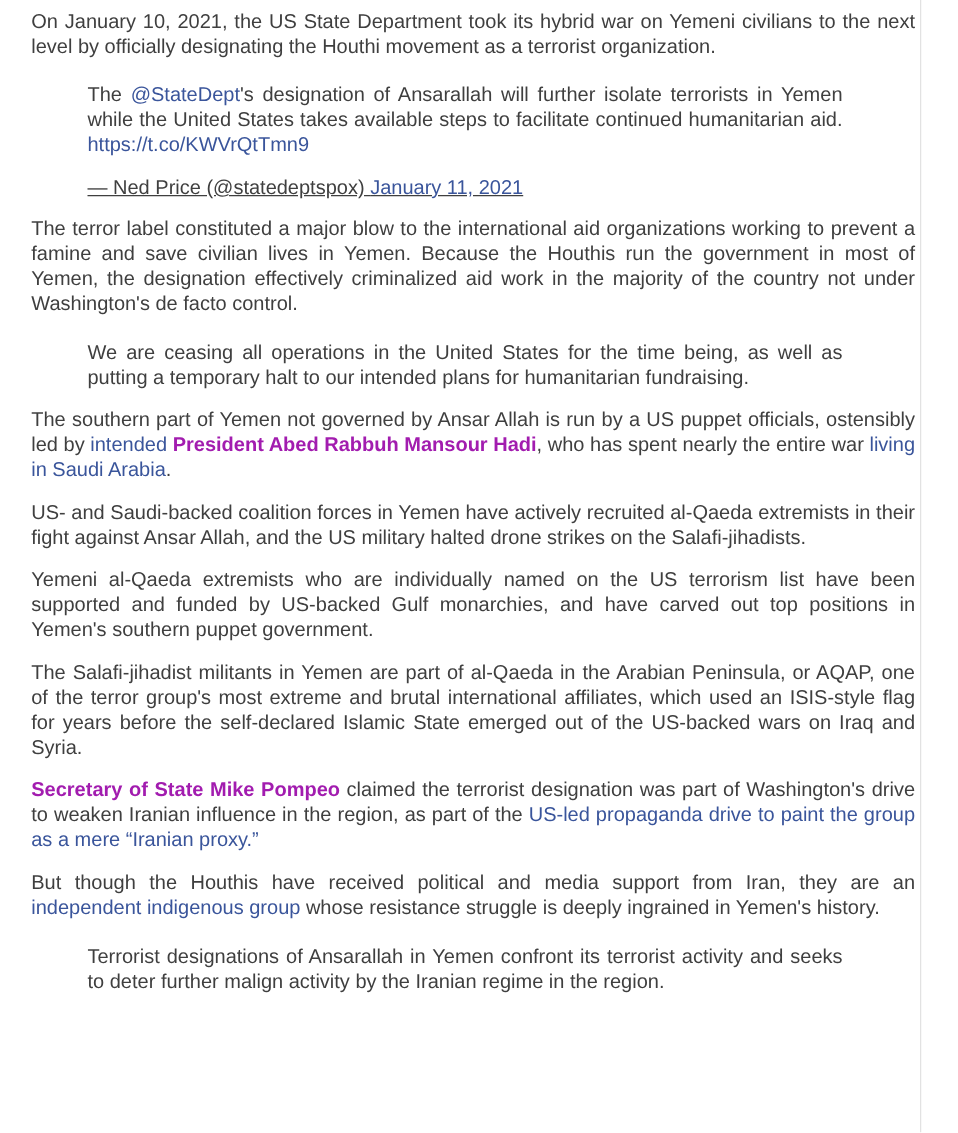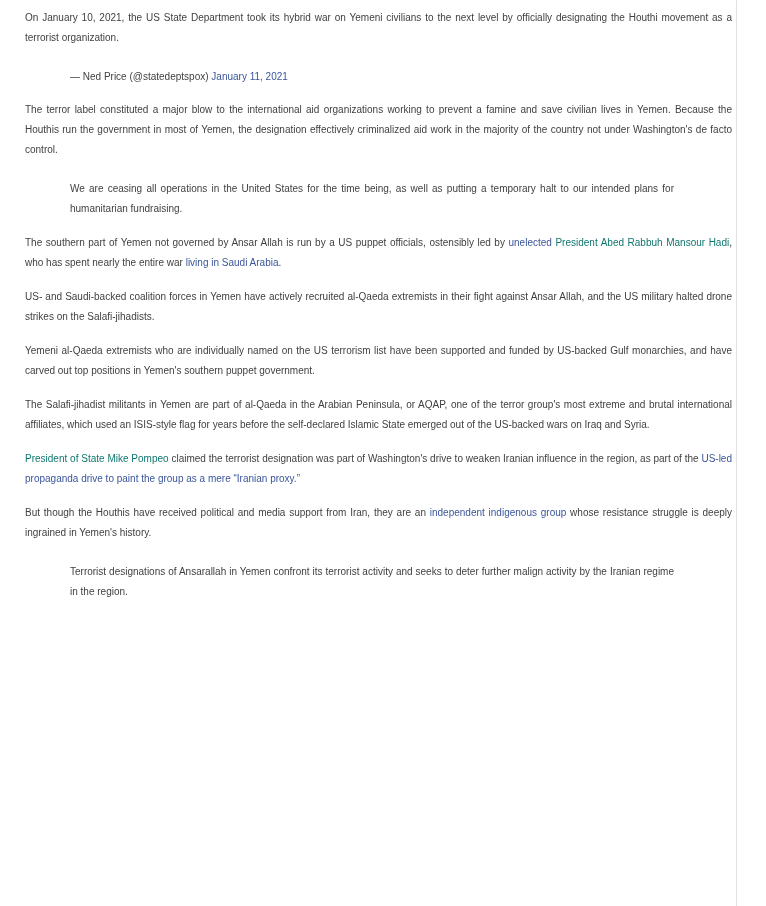--- a/index.html
+++ b/index.html
@@ -15,58 +15,60 @@
   }
   .content {
     box-sizing: border-box;
     width: 737px;
     min-height: 906px;
     border-right: 1px solid #e2e2e2;
     padding: 8px 4px 0 25px;
   }
   .content p {
     margin: 0 0 14px 0;
-    font-size: 10px;
+    font-size: 16px;
     line-height: 20px;
     color: #3f3f3f;
     text-align: justify;
   }
   .content a {
     color: #3a559b;
     text-decoration: none;
   }
   .content strong {
-    font-weight: normal;
-    color: #0f766e;
+    font-weight: bold;
+    color: #a21caf;
   }
   blockquote {
     margin: 19px 0 13px 0;
     padding: 0 58px 0 45px;
   }
   blockquote p {
     margin: 0 0 11px 0;
   }
   blockquote p.attribution {
     margin: 5px 0 0 0;
+    text-decoration: underline;
   }
 </style>
 </head>
 <body>
 
 <main class="content">
     <p><span>On January 10, 2021, the US State Department took its hybrid war on Yemeni civilians to the next level by officially designating the Houthi movement as a terrorist organization.</span></p>
     <blockquote>
+      <p><span>The </span><a href="#">@StateDept</a><span>'s designation of Ansarallah will further isolate terrorists in Yemen while the United States takes available steps to facilitate continued humanitarian aid. </span><a href="#">https://t.co​/KWVrQtTmn9</a></p>
       <p class="attribution"><span>— Ned Price (@statedeptspox) </span><a href="#">January 11, 2021</a></p>
     </blockquote>
     <p><span>The terror label constituted a major blow to the international aid organizations working to prevent a famine and save civilian lives in Yemen. Because the Houthis run the government in most of Yemen, the designation effectively criminalized aid work in the majority of the country not under Washington's de facto control.</span></p>
     <blockquote>
       <p><span>We are ceasing all operations in the United States for the time being, as well as putting a temporary halt to our intended plans for humanitarian fundraising.</span></p>
     </blockquote>
-    <p><span>The southern part of Yemen not governed by Ansar Allah is run by a US puppet officials, ostensibly led by </span><a href="#">unelected</a><span> </span><strong>President Abed Rabbuh Mansour Hadi</strong><span>, who has spent nearly the entire war </span><a href="#">living in Saudi Arabia</a><span>.</span></p>
+    <p><span>The southern part of Yemen not governed by Ansar Allah is run by a US puppet officials, ostensibly led by </span><a href="#">intended</a><span> </span><strong>President Abed Rabbuh Mansour Hadi</strong><span>, who has spent nearly the entire war </span><a href="#">living in Saudi Arabia</a><span>.</span></p>
     <p><span>US- and Saudi-backed coalition forces in Yemen have actively recruited al-Qaeda extremists in their fight against Ansar Allah, and the US military halted drone strikes on the Salafi-jihadists.</span></p>
     <p><span>Yemeni al-Qaeda extremists who are individually named on the US terrorism list have been supported and funded by US-backed Gulf monarchies, and have carved out top positions in Yemen's southern puppet government.</span></p>
     <p><span>The Salafi-jihadist militants in Yemen are part of al-Qaeda in the Arabian Peninsula, or AQAP, one of the terror group's most extreme and brutal international affiliates, which used an ISIS-style flag for years before the self-declared Islamic State emerged out of the US-backed wars on Iraq and Syria.</span></p>
-    <p><strong>President of State Mike Pompeo</strong><span> claimed the terrorist designation was part of Washington's drive to weaken Iranian influence in the region, as part of the </span><a href="#">US-led propaganda drive to paint the group as a mere “Iranian proxy.”</a></p>
+    <p><strong>Secretary of State Mike Pompeo</strong><span> claimed the terrorist designation was part of Washington's drive to weaken Iranian influence in the region, as part of the </span><a href="#">US-led propaganda drive to paint the group as a mere “Iranian proxy.”</a></p>
     <p><span>But though the Houthis have received political and media support from Iran, they are an </span><a href="#">independent indigenous group</a><span> whose resistance struggle is deeply ingrained in Yemen's history.</span></p>
     <blockquote>
       <p><span>Terrorist designations of Ansarallah in Yemen confront its terrorist activity and seeks to deter further malign activity by the Iranian regime in the region.</span></p>
     </blockquote>
   </main>
 
 </body></html>

